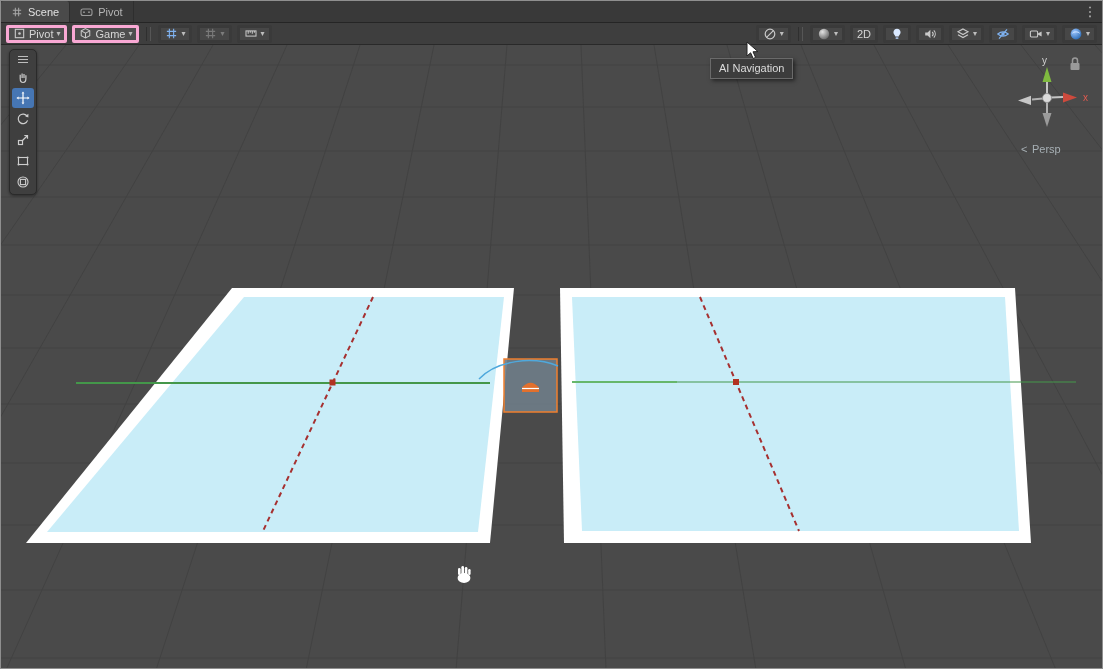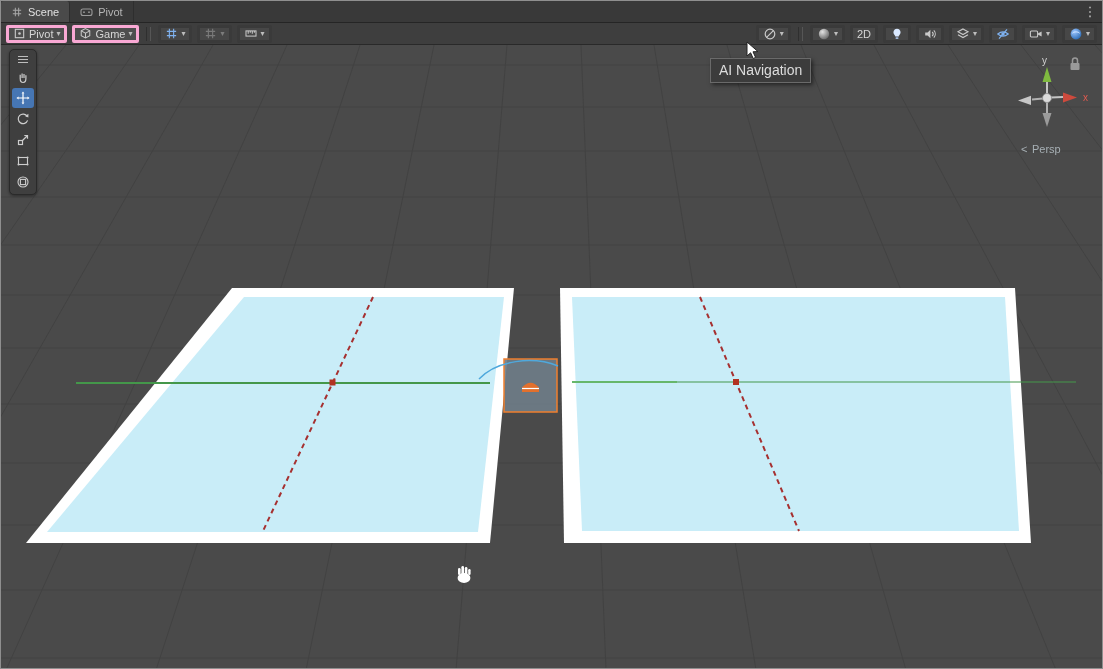--- a/index.html
+++ b/index.html
@@ -56,21 +56,21 @@
   }
   .tool { width:22px; height:20px; display:flex; align-items:center; justify-content:center; border-radius:3px; }
   .tool.active { background:#4676b4; }
   .tool-menu { width:22px; height:14px; display:flex; align-items:center; justify-content:center; }
   
   .gizmo { position:absolute; left:1000px; top:50px; width:100px; height:112px; z-index:10; }
   
   .tooltip {
     position:absolute; left:709px; top:57px; z-index:50;
     background:#3c3c3c; border:1px solid #6a6a6a; color:#dcdcdc;
-    font-size:14px; padding:3px 8px 4px; white-space:nowrap;
+    font-size:11px; padding:3px 8px 4px; white-space:nowrap;
     box-shadow:2px 2px 4px rgba(0,0,0,.5);
   }
   .cursor { position:absolute; left:745px; top:40px; z-index:60; }
   svg { display:block; }
 </style>
 </head>
 <body>
 
 <div class="app">
 

